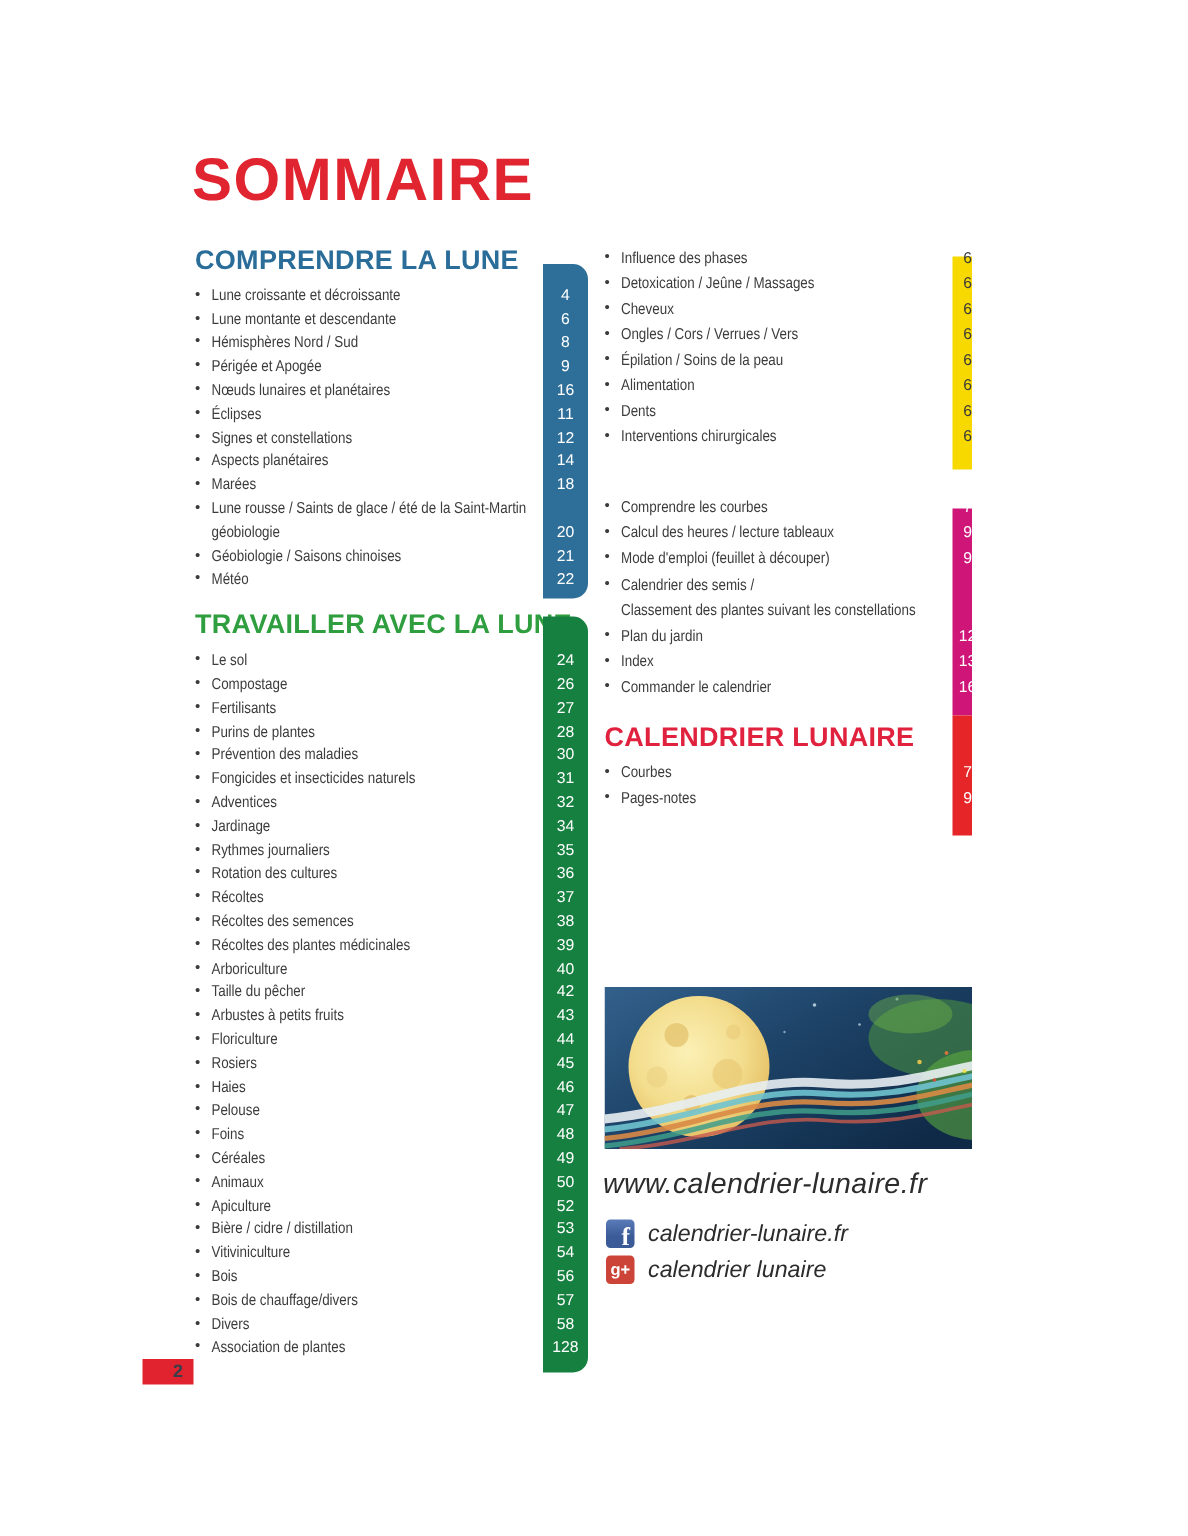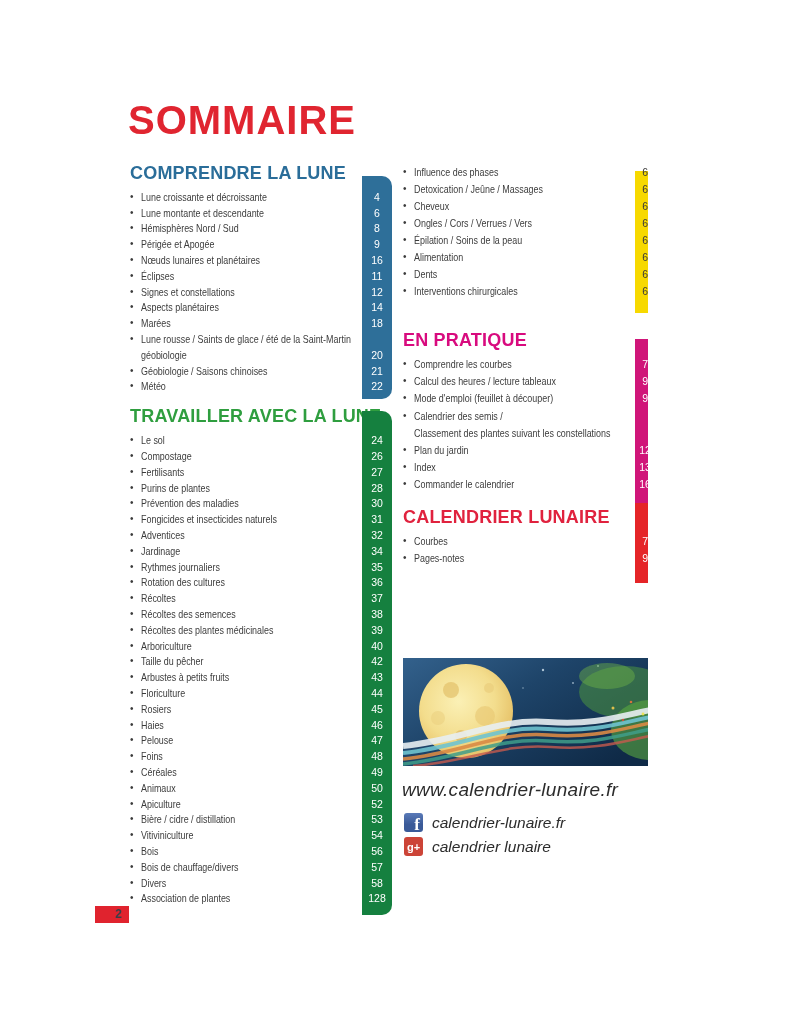--- a/index.html
+++ b/index.html
@@ -330,21 +330,20 @@
             <span class="num" style="color: rgb(58, 58, 58);">67</span>
           </li>
           <li class="row">
             <span class="bullet">•</span>
             <span class="label">Interventions chirurgicales</span>
             <span class="num" style="color: rgb(58, 58, 58);">68</span>
           </li>
         </ul>
     </section>
     <section class="toc sec-3">
-      <h2 class="sec-title" style="color: rgb(216, 10, 126);">EN PRATIQUE</h2>
       <div class="bar" style="background: rgb(208, 21, 121);"></div>
       <ul class="rows">
           <li class="row">
             <span class="bullet">•</span>
             <span class="label">Comprendre les courbes</span>
             <span class="num" style="color: rgb(255, 255, 255);">70</span>
           </li>
           <li class="row">
             <span class="bullet">•</span>
             <span class="label">Calcul des heures / lecture tableaux</span>

